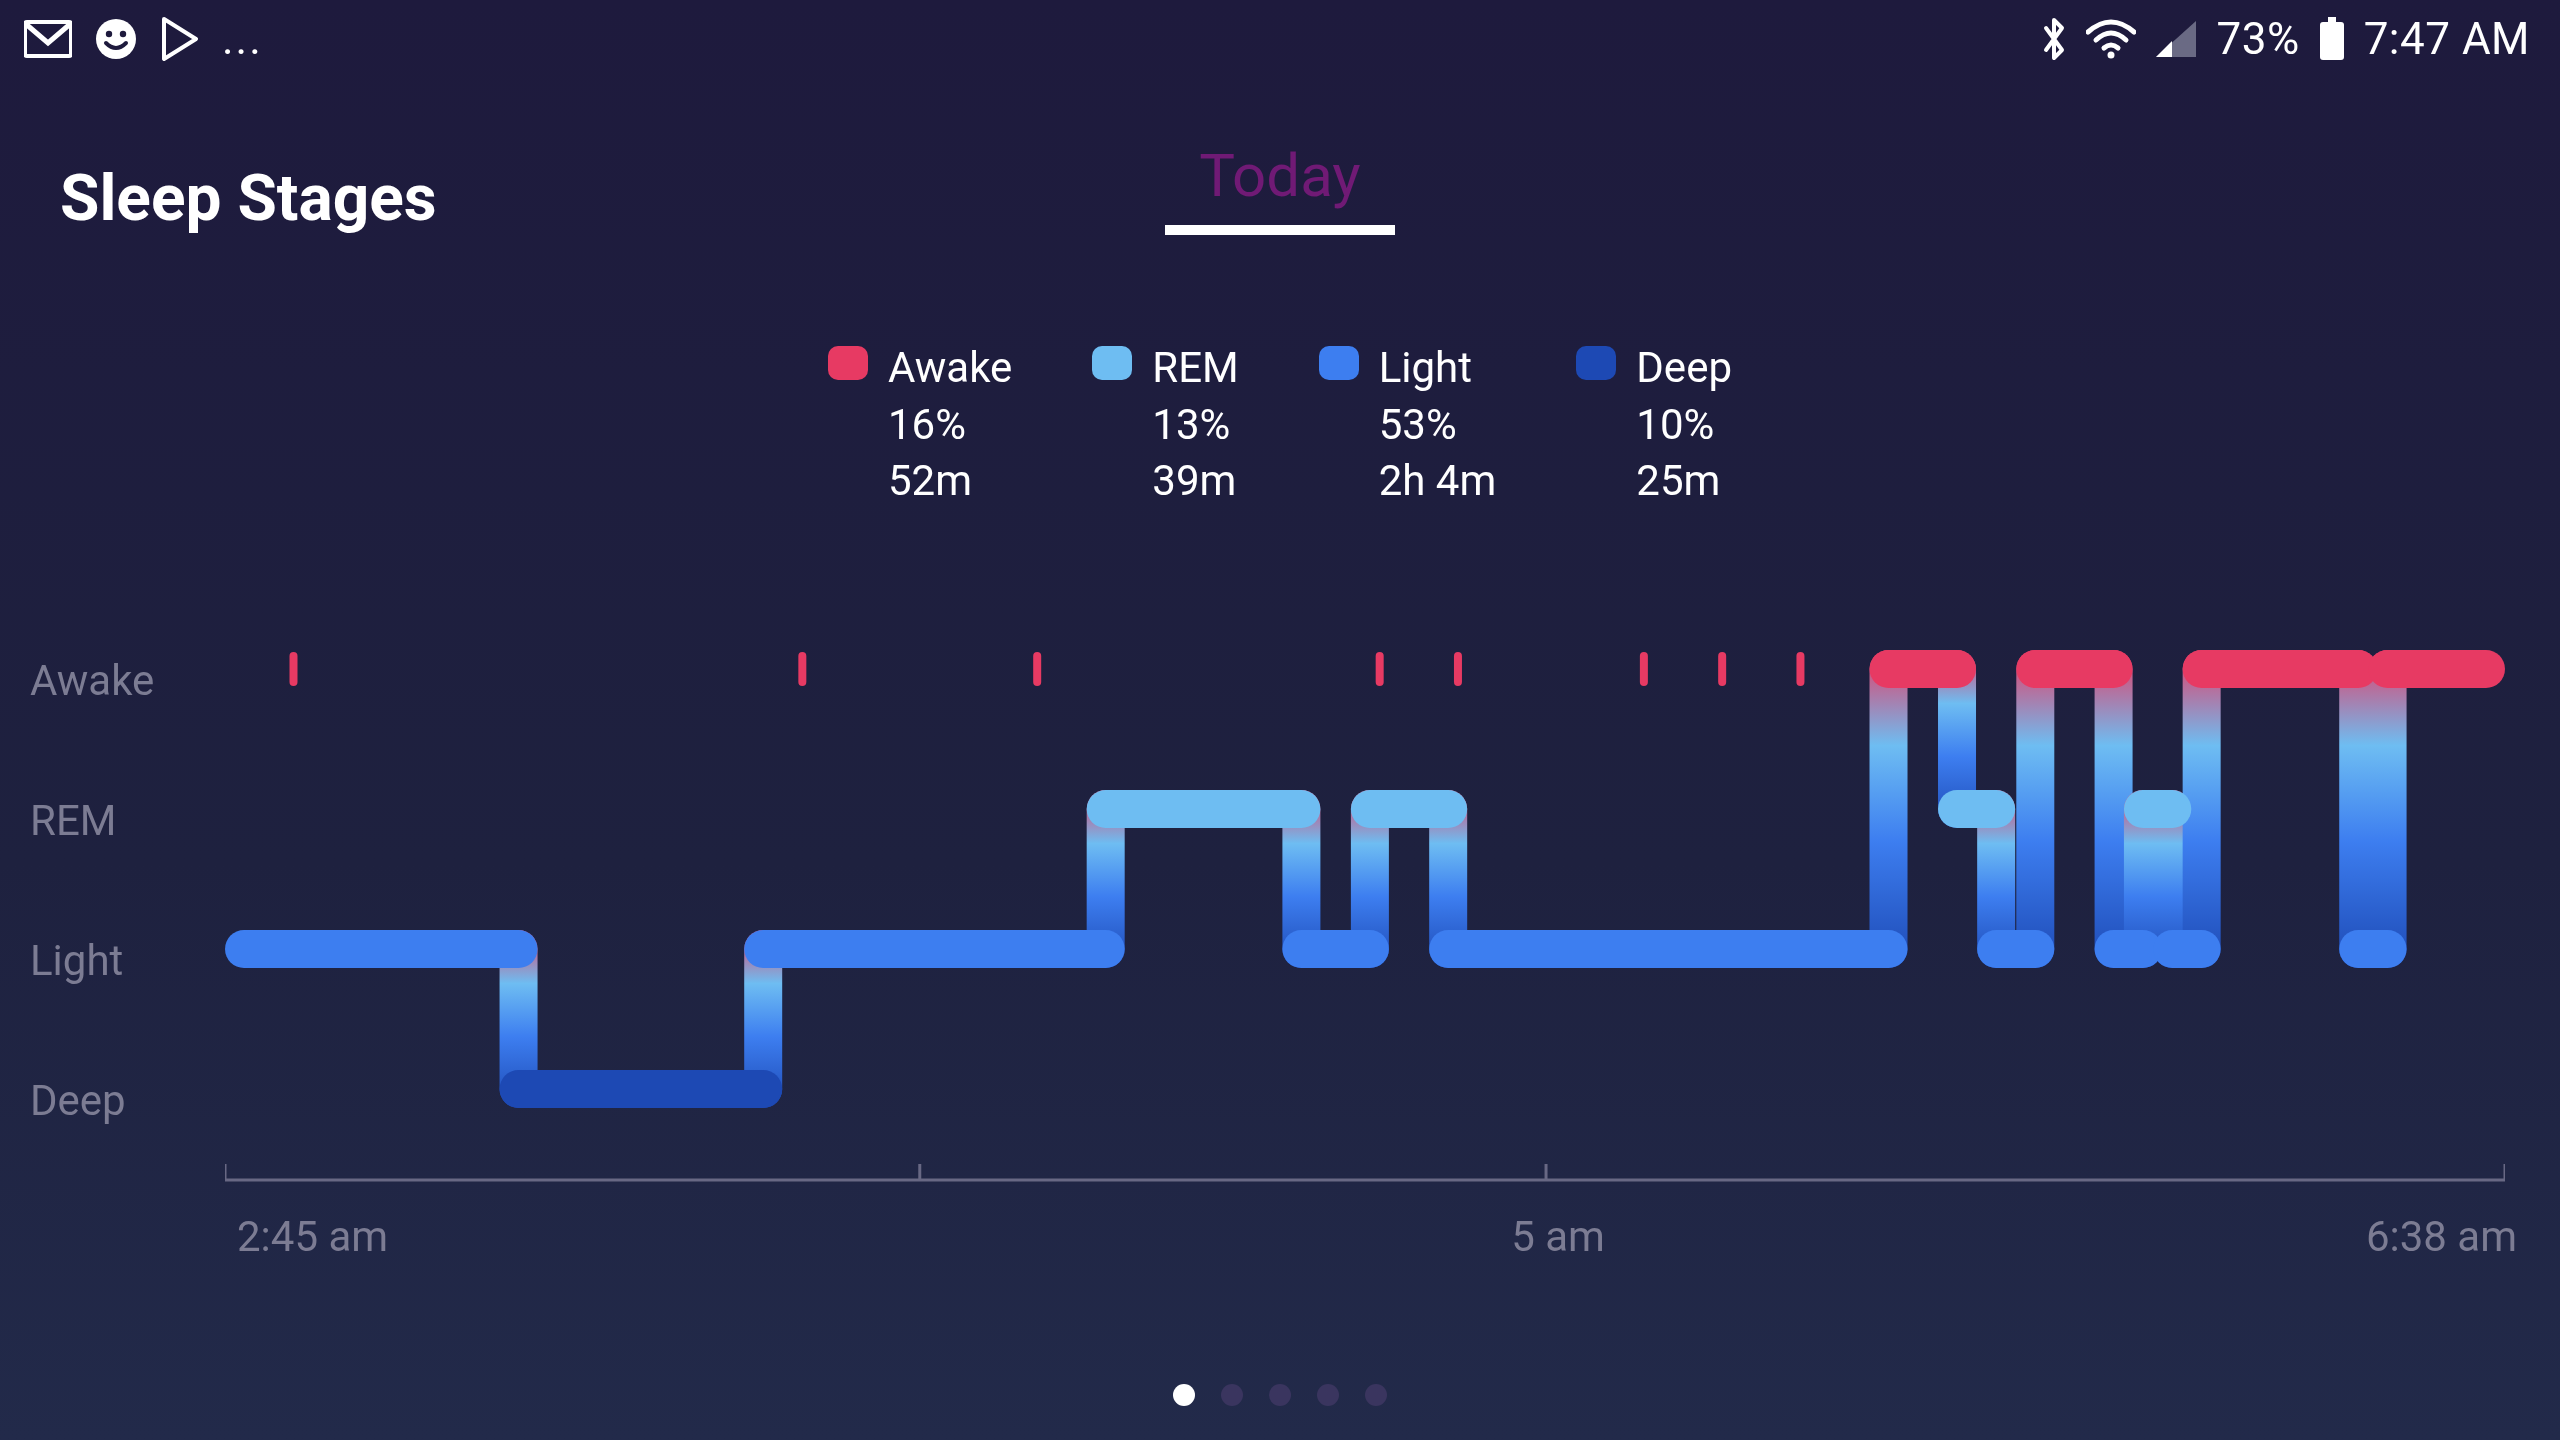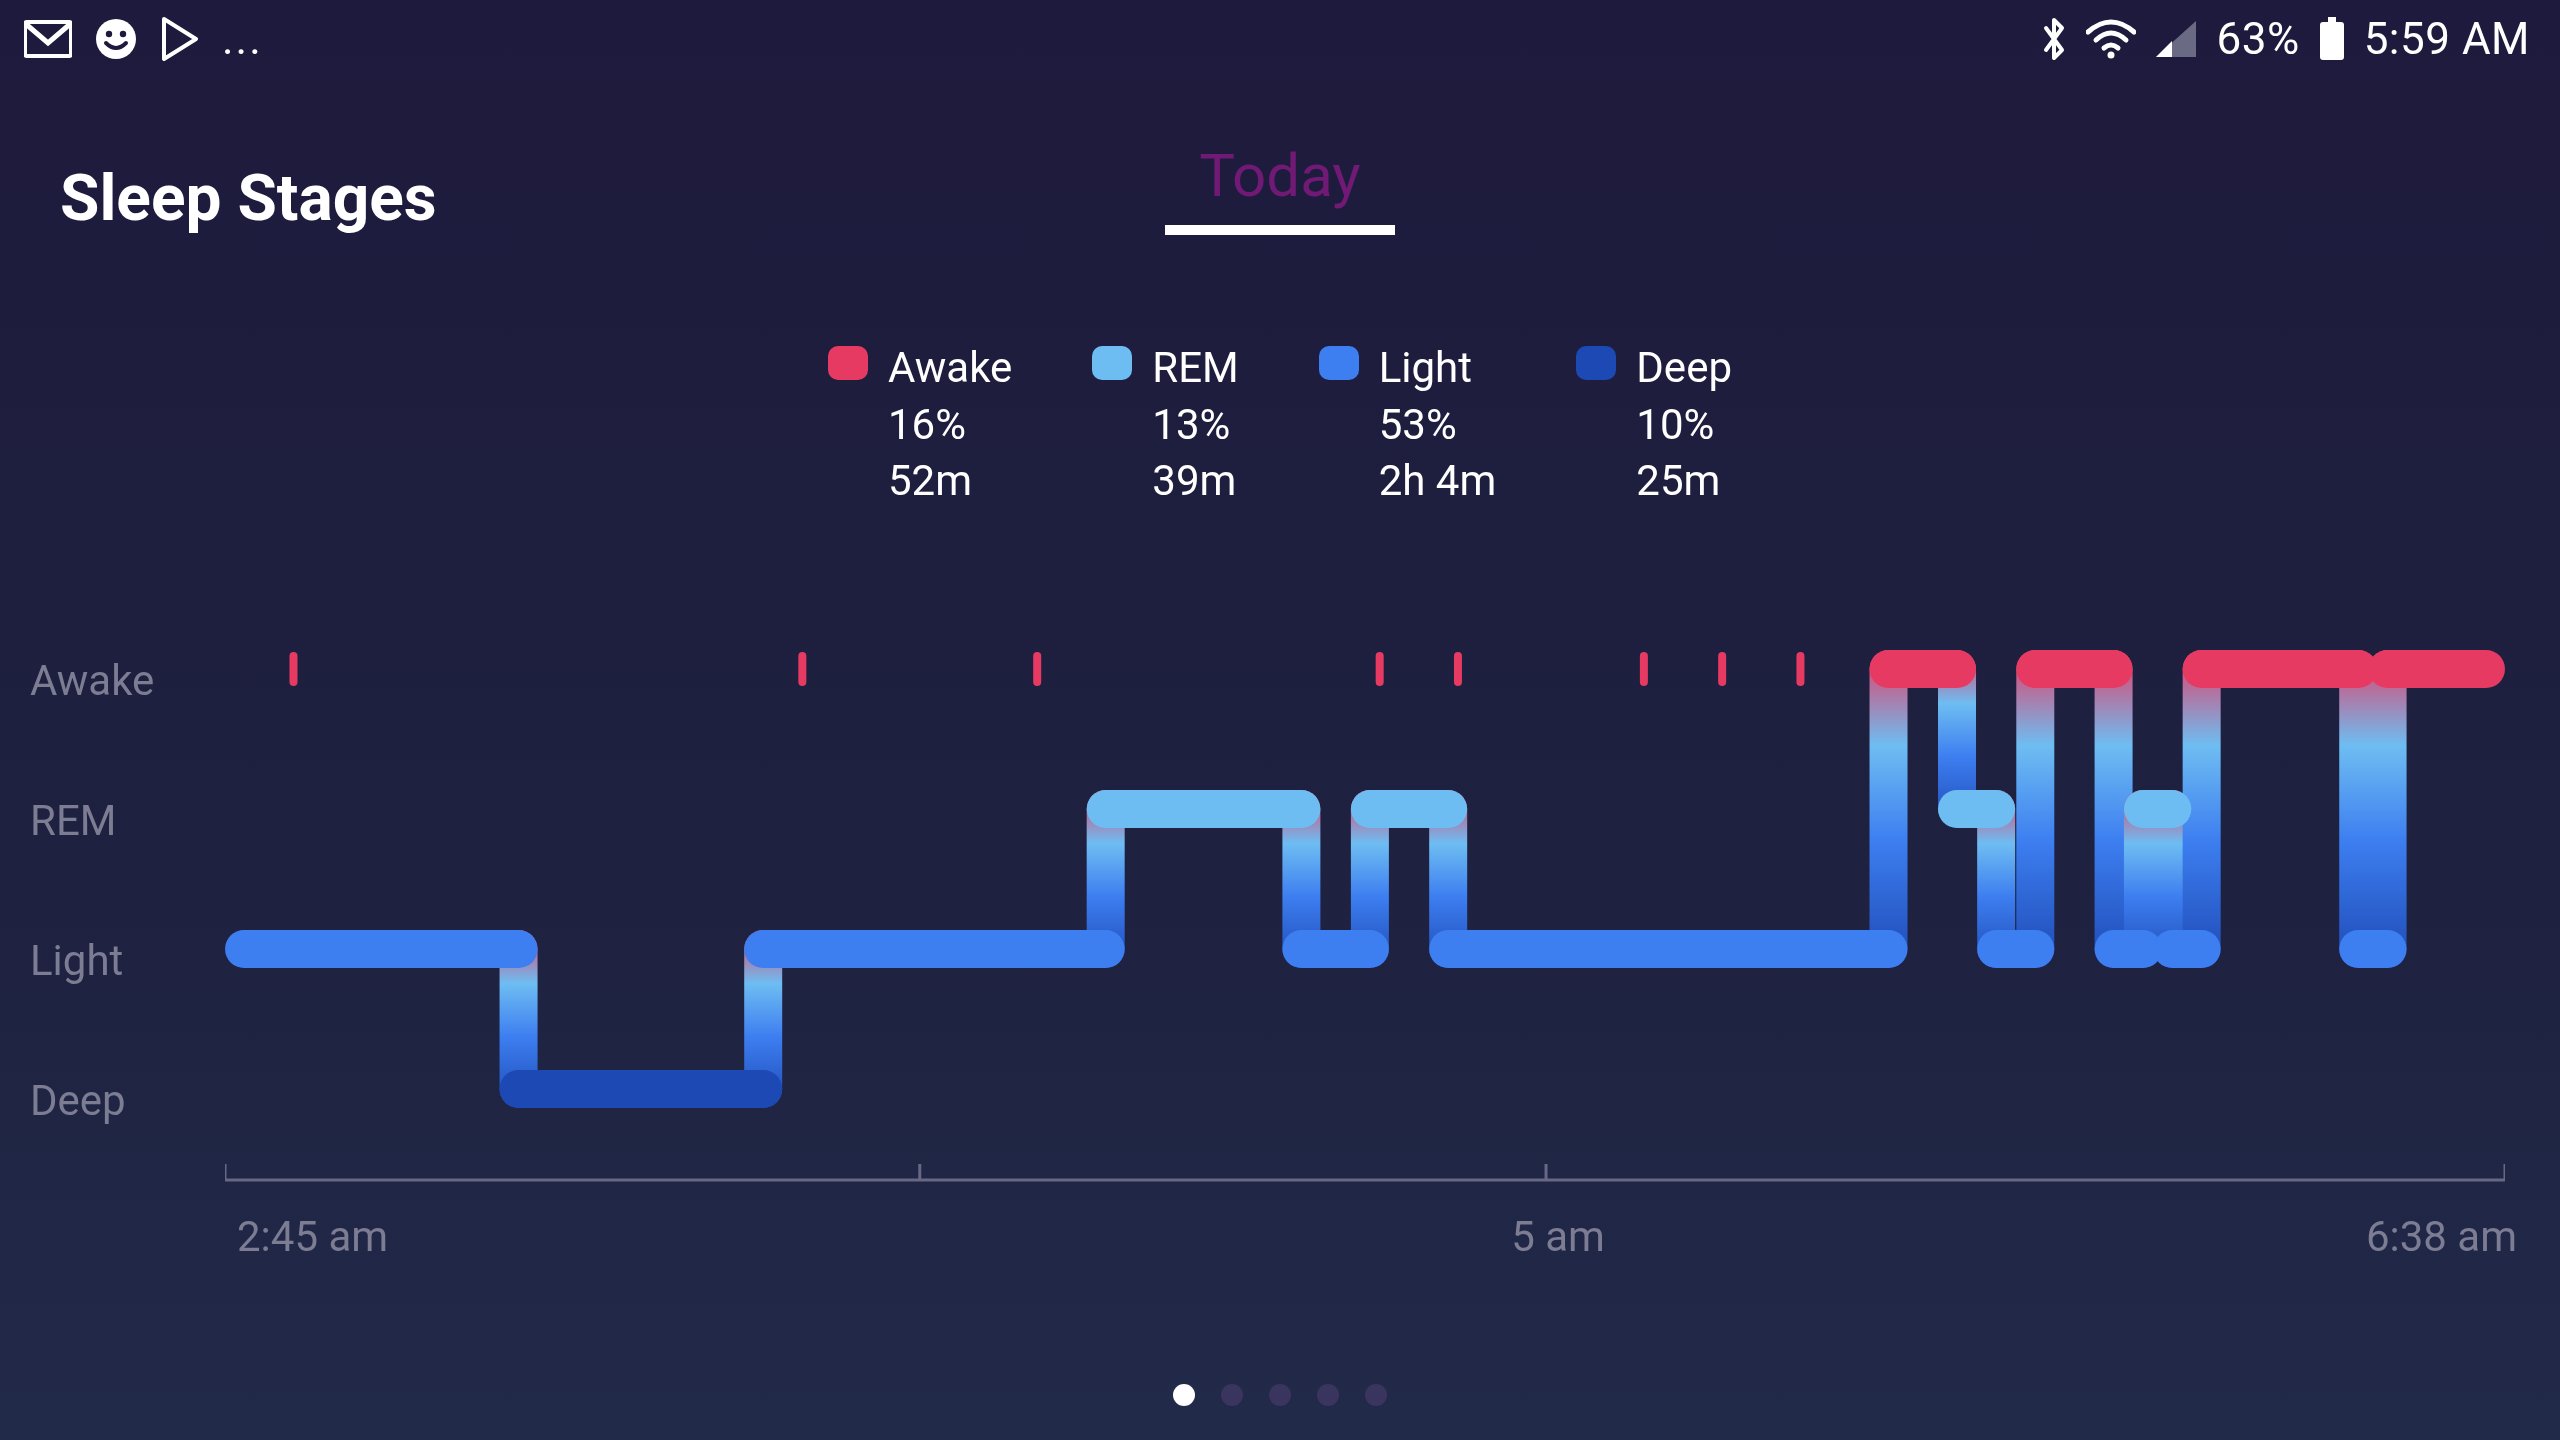--- a/index.html
+++ b/index.html
@@ -210,28 +210,28 @@
         <circle cx="25" cy="37" r="3.5" fill="#ffffff"></circle>
         <path d="M20 40 L25 46 L30 40" fill="#ffffff" opacity="0"></path>
       </svg>
     </span>
     <span>
       <svg width="44" height="40" viewBox="0 0 44 40">
         <path d="M2 38 L42 38 L42 2 Z" fill="#6a6a84"></path>
         <path d="M2 38 L18 38 L18 22 Z" fill="#ffffff"></path>
       </svg>
     </span>
-    <span class="status-text">63%</span>
+    <span class="status-text">73%</span>
     <span>
       <svg width="28" height="44" viewBox="0 0 28 44">
         <rect x="10" y="0" width="8" height="5" fill="#ffffff"></rect>
         <rect x="2" y="5" width="24" height="38" rx="3" fill="#ffffff"></rect>
       </svg>
     </span>
-    <span class="status-text">5:59 AM</span>
+    <span class="status-text">7:47 AM</span>
   </div>
 </div>
 
 <div class="header">
   <div class="page-title">Sleep Stages</div>
   <div class="date-selector">
     <div class="date-label">Today</div>
     <div class="date-underline"></div>
   </div>
 </div>

